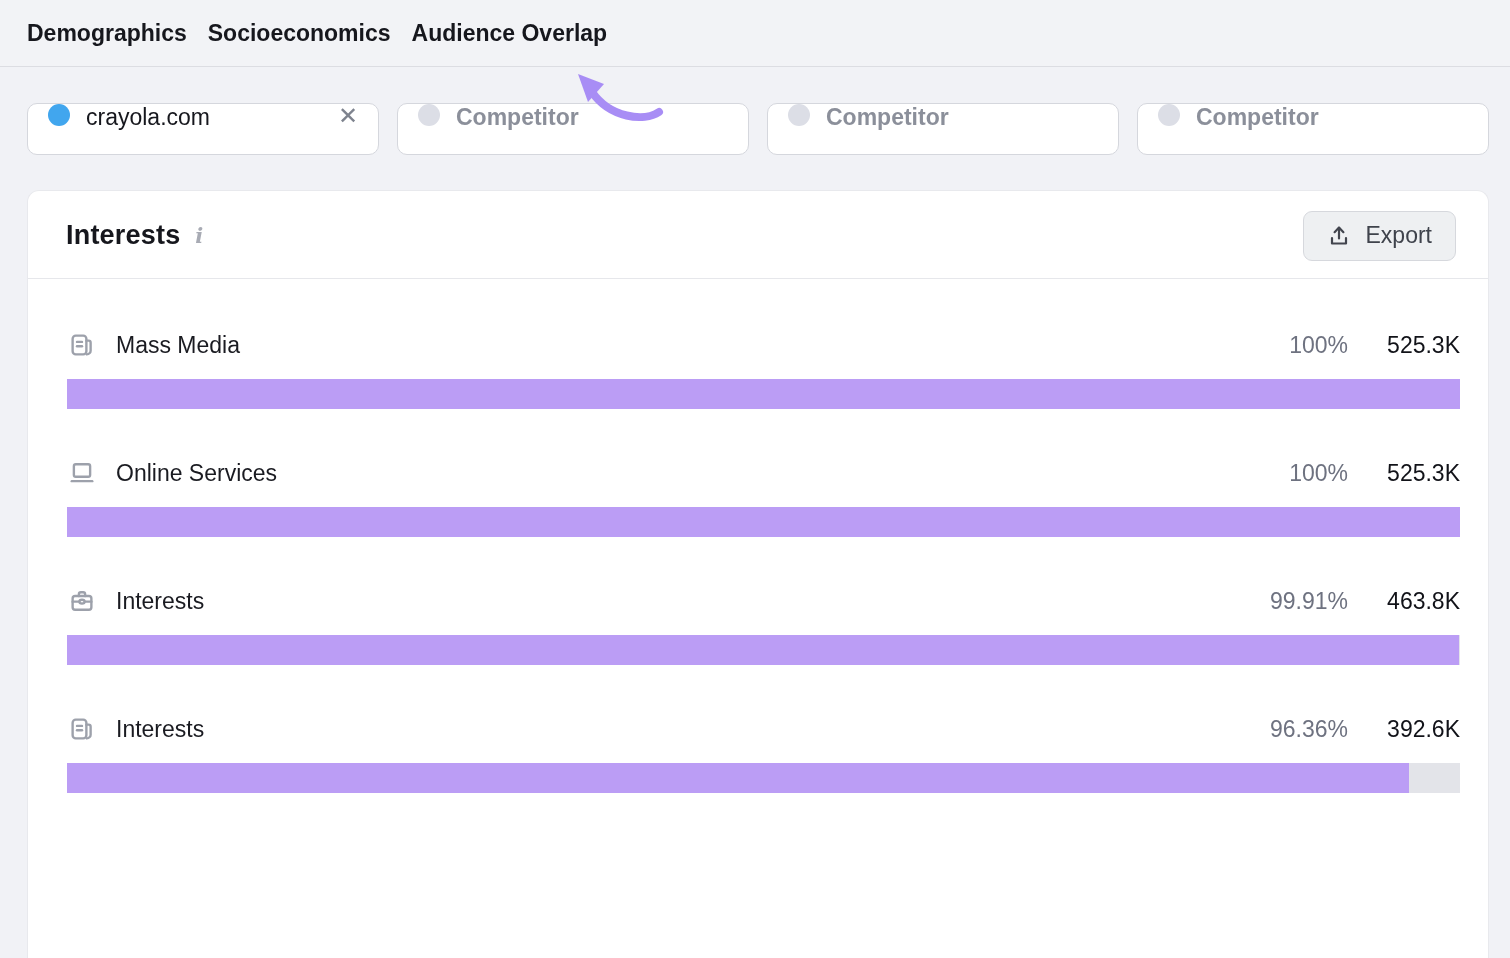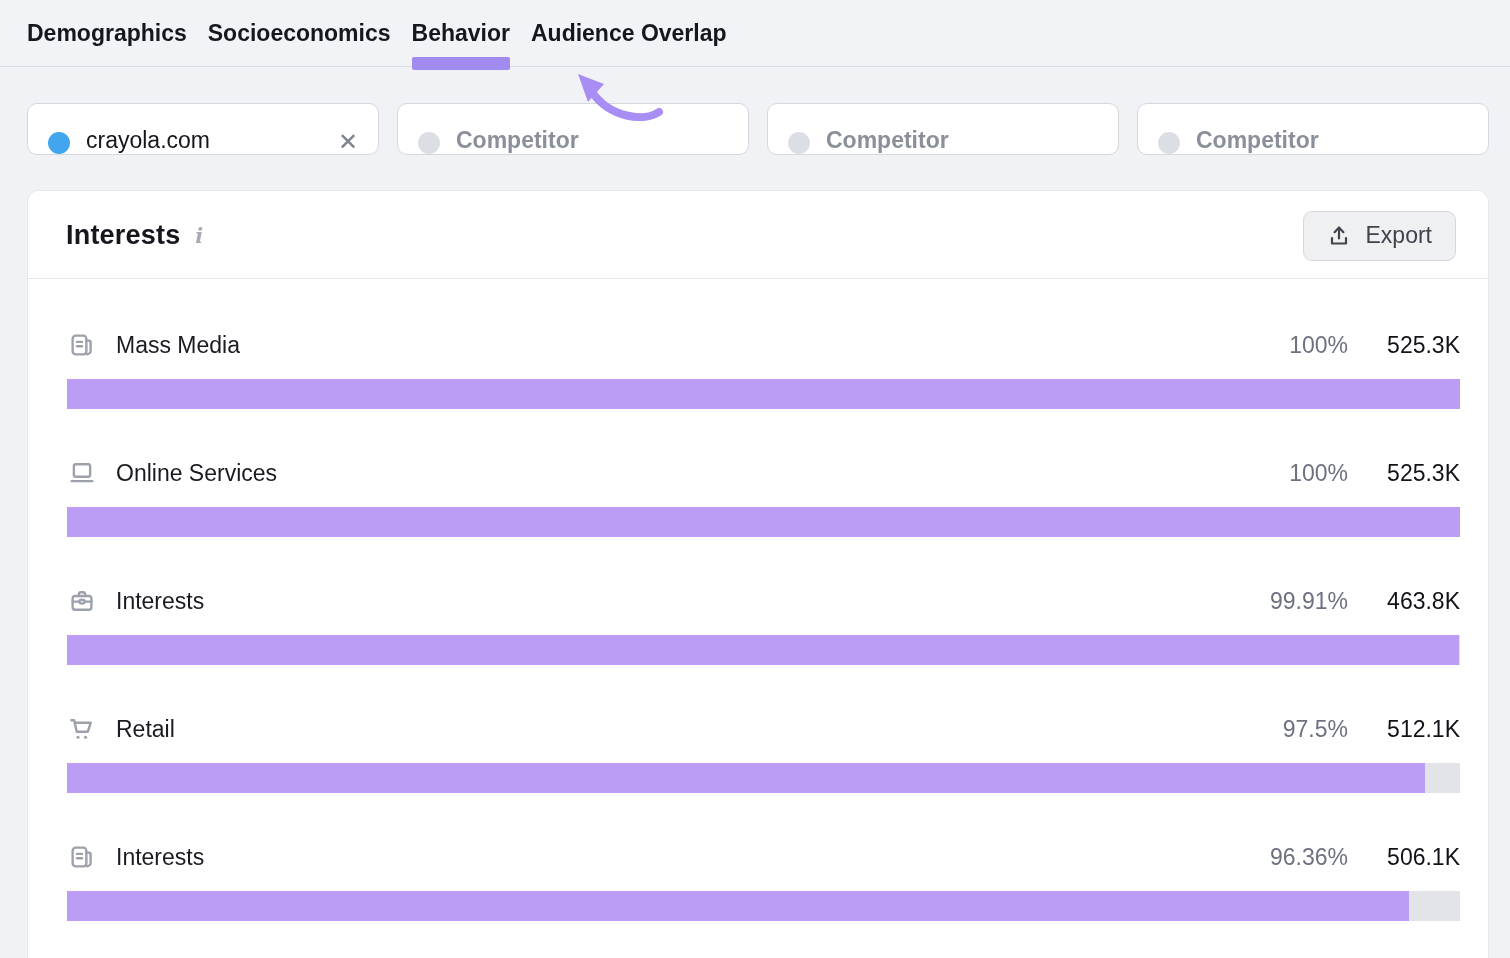--- a/index.html
+++ b/index.html
@@ -55,21 +55,21 @@
     grid-template-columns:repeat(4, 1fr);
     gap:18px;
     margin:36px 21px 0 27px;
   }
   .chip {
     height:52px;
     background:#ffffff;
     border:1px solid #d5d7dd;
     border-radius:10px;
     display:flex;
-    align-items:flex-end;
+    align-items:flex-start;
     padding:0 20px;
     font-size:23px;
   }
   .chip .dot {
     width:22px; height:22px;
     border-radius:50%;
     margin-right:16px;
     flex:none;
   }
   .dot-blue { background:#41a6ee; }
@@ -173,21 +173,20 @@
     height:100%;
     background:#bb9df5;
   }
 </style>
 </head>
 <body>
 
 <div class="nav">
   <div class="nav-tab">Demographics</div>
   <div class="nav-tab">Socioeconomics</div>
-  <div class="nav-tab active">Behavior</div>
   <div class="nav-tab">Audience Overlap</div>
 
   <svg class="arrow-svg" width="110" height="58" viewBox="0 0 110 58" fill="none">
     <path d="M97 38 C 82 48, 48 44, 30 18" stroke="#a88df5" stroke-width="8" stroke-linecap="round" fill="none"></path>
     <polygon points="16,0 42,10 26,28" fill="#a88df5"></polygon>
   </svg>
 </div>
 
 <div class="chips">
 
@@ -274,47 +273,32 @@
         </svg>
         <span class="row-name">Interests</span>
         <span class="row-pct">99.91%</span>
         <span class="row-val">463.8K</span>
       </div>
       <div class="bar-track">
         <div class="bar-fill" style="width: 99.91%;"></div>
       </div>
     </div>
 
-    <div class="row">
-      <div class="row-head">
-        <svg class="row-icon" viewBox="0 0 24 24" fill="none" stroke="currentColor" stroke-width="1.9" stroke-linecap="round" stroke-linejoin="round">
-          <path d="M3.5 5 h2.2 l2.1 9.2 h8.8 l2.4 -7.2 H7"></path>
-          <circle cx="8.8" cy="18.6" r="1.25" fill="currentColor" stroke="none"></circle>
-          <circle cx="14.8" cy="18.6" r="1.25" fill="currentColor" stroke="none"></circle>
-        </svg>
-        <span class="row-name">Retail</span>
-        <span class="row-pct">97.5%</span>
-        <span class="row-val">512.1K</span>
-      </div>
-      <div class="bar-track">
-        <div class="bar-fill" style="width: 97.5%;"></div>
-      </div>
-    </div>
 
     <div class="row">
       <div class="row-head">
         <svg class="row-icon" viewBox="0 0 24 24" fill="none" stroke="currentColor" stroke-width="1.9" stroke-linecap="round" stroke-linejoin="round">
           <rect x="4.5" y="4.5" width="11" height="15" rx="2.5"></rect>
           <path d="M15.5 8.5 h1.8 a1.6 1.6 0 0 1 1.6 1.6 v6.4 a3 3 0 0 1 -3 3"></path>
           <path d="M8 9.5 h4"></path>
             <path d="M8 13 h4"></path>
         </svg>
         <span class="row-name">Interests</span>
         <span class="row-pct">96.36%</span>
-        <span class="row-val">506.1K</span>
+        <span class="row-val">392.6K</span>
       </div>
       <div class="bar-track">
         <div class="bar-fill" style="width: 96.36%;"></div>
       </div>
     </div>
 
   </div>
 </div>
 
 </body></html>

